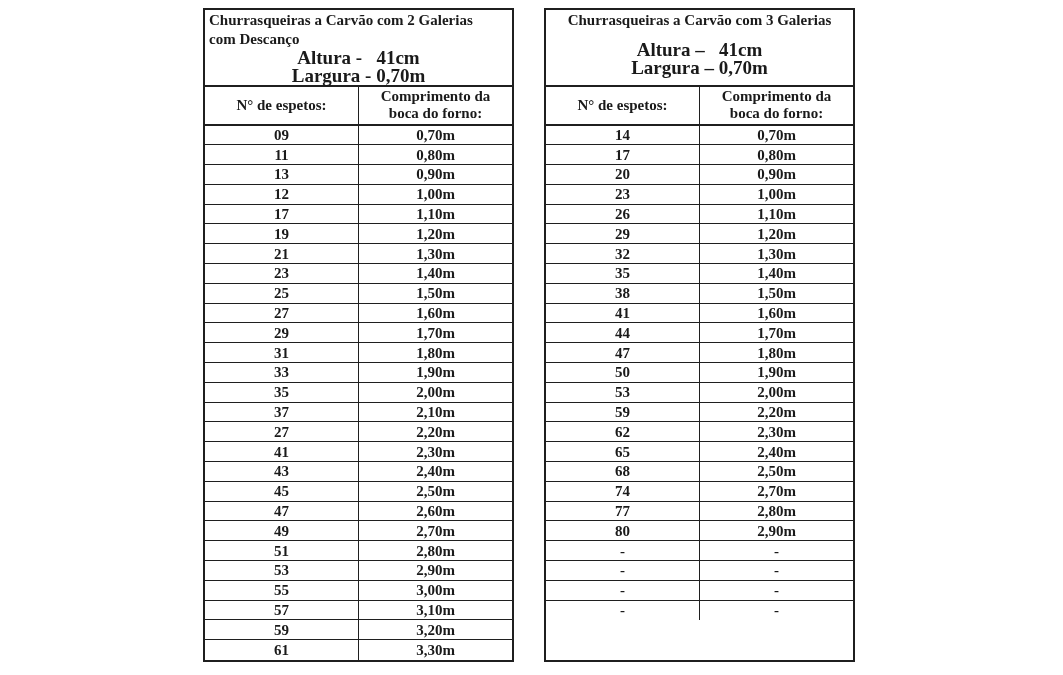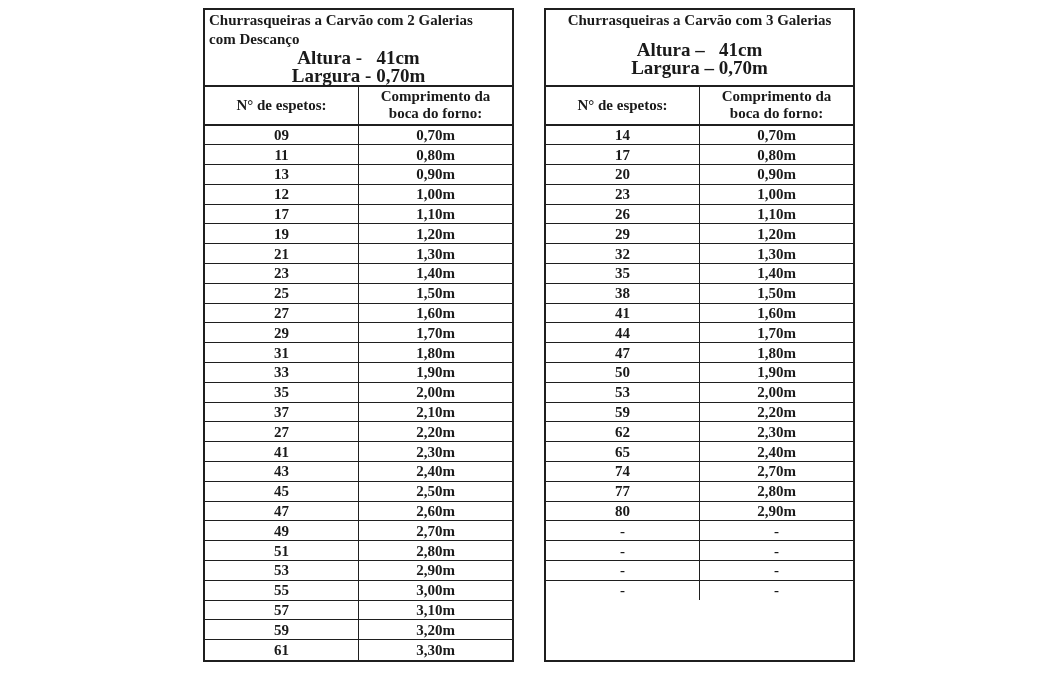--- a/index.html
+++ b/index.html
@@ -293,20 +293,24 @@
           </tr>
           <tr>
             <td>62</td>
             <td>2,30m</td>
           </tr>
           <tr>
             <td>65</td>
             <td>2,40m</td>
           </tr>
           <tr>
+            <td>68</td>
+            <td>2,50m</td>
+          </tr>
+          <tr>
             <td>74</td>
             <td>2,70m</td>
           </tr>
           <tr>
             <td>77</td>
             <td>2,80m</td>
           </tr>
           <tr>
             <td>80</td>
             <td>2,90m</td>

